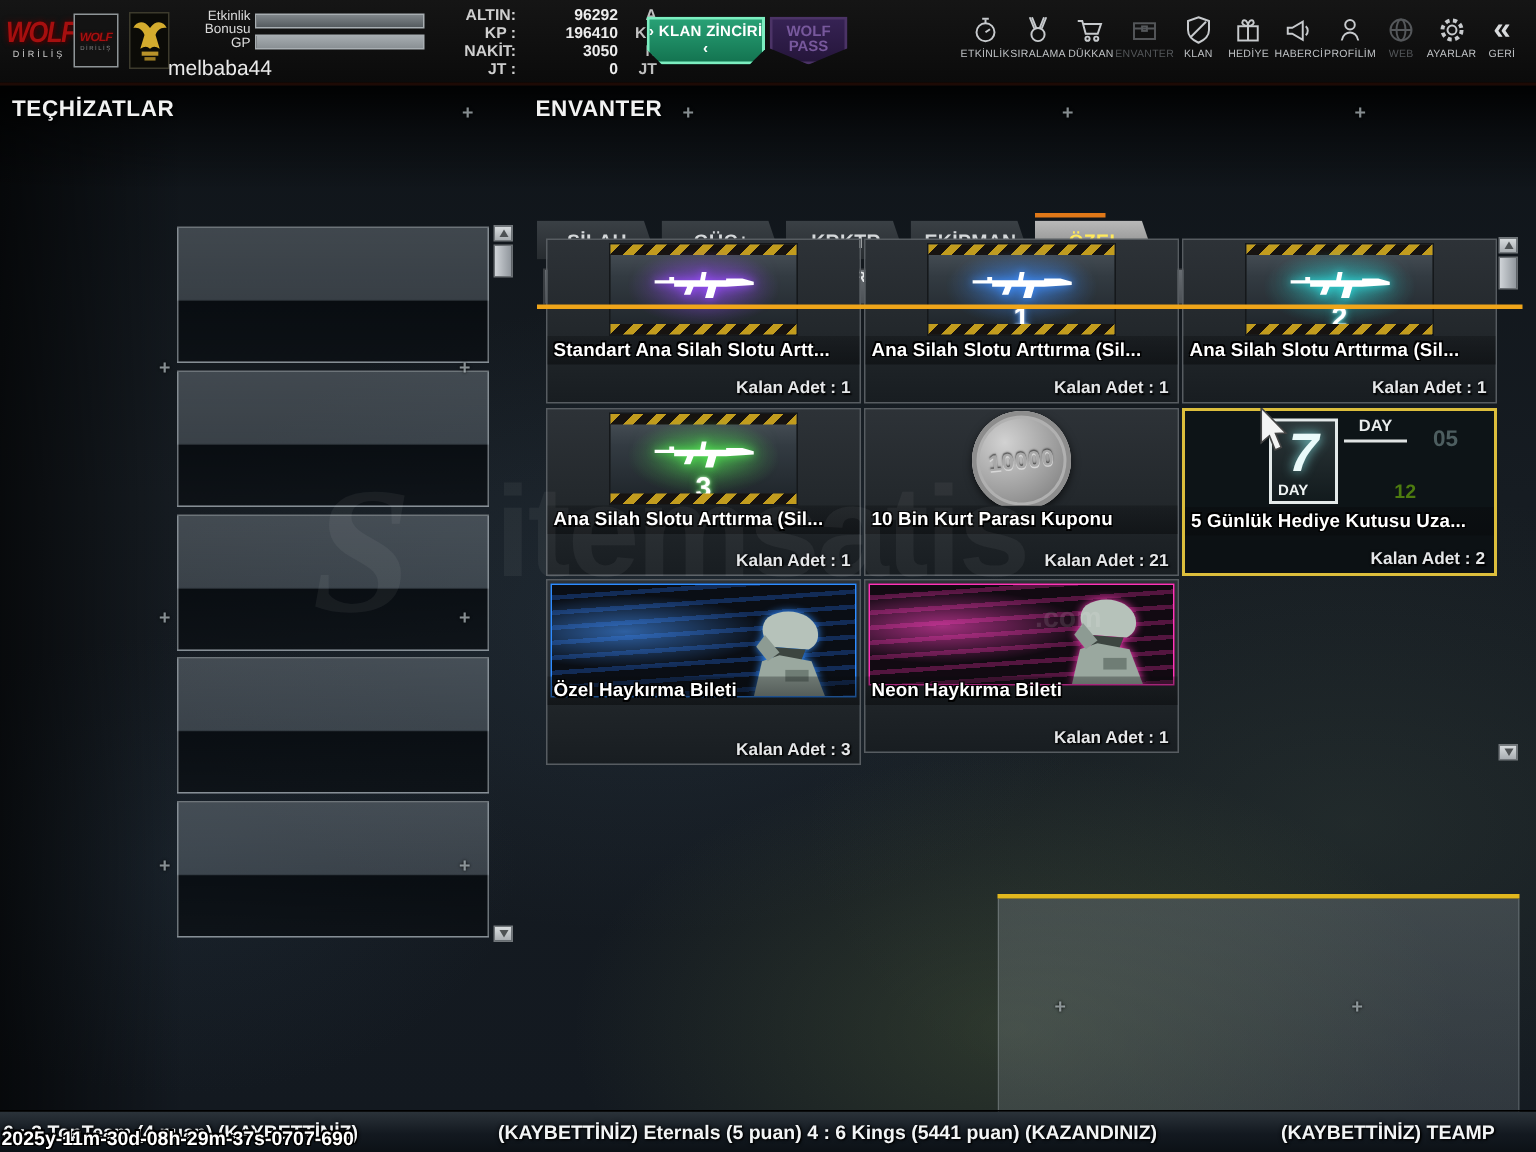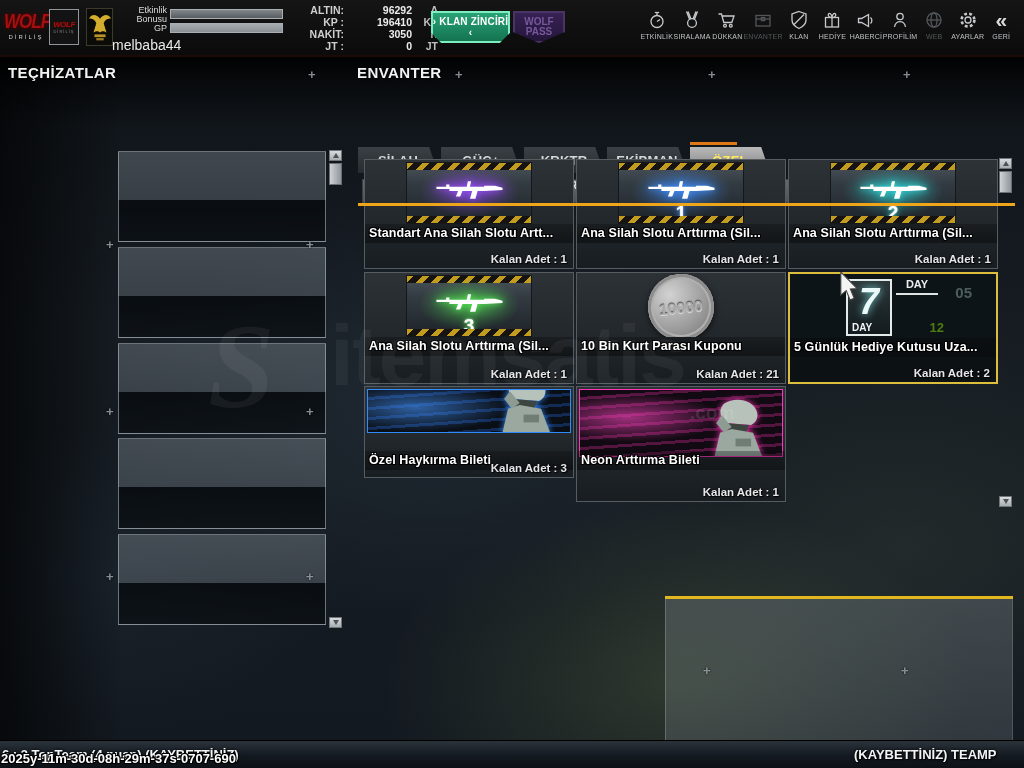--- a/index.html
+++ b/index.html
@@ -408,21 +408,21 @@
         <div class="cal-num-b">12</div>
         <div class="cal-square">
           <div class="cal-seven">7</div>
           <div class="cal-day-in">DAY</div>
         </div>
       </div>
       <div class="tile-name">5 Günlük Hediye Kutusu Uza...</div>
       <div class="tile-count">Kalan Adet : 2</div>
     </div>
 
-    <div class="tile" style="left:364px; top:329px; height:92px;padding-left:36px;">
+    <div class="tile" style="left:364px; top:329px; height:124px;padding-left:36px;">
       <div class="art-shout blue" style="--accent: #2f8cff;">
         <svg width="110" height="64" viewBox="0 0 110 66">
           <path d="M58 10 C70 2 88 6 92 18 C94 26 90 30 86 32 L60 30 C54 24 52 16 58 10 Z" fill="#b6c2ba"></path>
           <path d="M60 30 L84 32 L80 42 L62 40 Z" fill="#3c4540"></path>
           <path d="M48 66 L54 40 L66 36 L88 40 L98 66 Z" fill="#9aa89f"></path>
           <path d="M56 22 L66 34 L58 40 L50 30 Z" fill="#8d9b93"></path>
           <rect x="70" y="46" width="16" height="8" fill="#6f7d75"></rect>
         </svg>
       </div>
       <div class="tile-name">Özel Haykırma Bileti</div>
@@ -432,21 +432,21 @@
     <div class="tile" style="left:576px; top:329px; height:116px;">
       <div class="art-shout pink" style="--accent: #ff34b8;">
         <svg width="110" height="64" viewBox="0 0 110 66">
           <path d="M58 10 C70 2 88 6 92 18 C94 26 90 30 86 32 L60 30 C54 24 52 16 58 10 Z" fill="#b6c2ba"></path>
           <path d="M60 30 L84 32 L80 42 L62 40 Z" fill="#3c4540"></path>
           <path d="M48 66 L54 40 L66 36 L88 40 L98 66 Z" fill="#9aa89f"></path>
           <path d="M56 22 L66 34 L58 40 L50 30 Z" fill="#8d9b93"></path>
           <rect x="70" y="46" width="16" height="8" fill="#6f7d75"></rect>
         </svg>
       </div>
-      <div class="tile-name">Neon Arttırma Bileti</div>
+      <div class="tile-name">Neon Haykırma Bileti</div>
       <div class="tile-count">Kalan Adet : 1</div>
     </div>
 
 
     <div class="sb-arrow up" style="left:999px; top:101px;">
         <i></i>
       </div>
     <div class="sb-thumb" style="left:999px; top:114px; height:22px;"></div>
     <div class="sb-arrow down" style="left:999px; top:439px;">
         <i></i>
@@ -458,20 +458,21 @@
   </div>
 
   <div class="watermark">
     <span class="wm-s">S</span>
     <span class="wm-text">itemsatis</span>
     <span class="wm-com">.com</span>
   </div>
 
   <footer class="statusbar">
     <span class="ticker" style="left:2px;text-align:center;">6 : 3 TopTeam (4 puan) (KAYBETTİNİZ)</span>
+    <span class="ticker" style="left:332px;">(KAYBETTİNİZ) Eternals (5 puan) 4 : 6 Kings (5441 puan) (KAZANDINIZ)</span>
     <span class="ticker" style="left:854px;">(KAYBETTİNİZ) TEAMP</span>
     <span class="timestamp">2025y-11m-30d-08h-29m-37s-0707-690</span>
   </footer>
 
   <div class="cursor">
     <svg width="22" height="30" viewBox="0 0 14 22">
       <path d="M1 0 L1 17 L5 13.6 L7.8 20.5 L10.8 19.2 L8 12.5 L13 12.2 Z" fill="#f4f4f4" stroke="#444" stroke-width="0.8"></path>
     </svg>
   </div>
 

